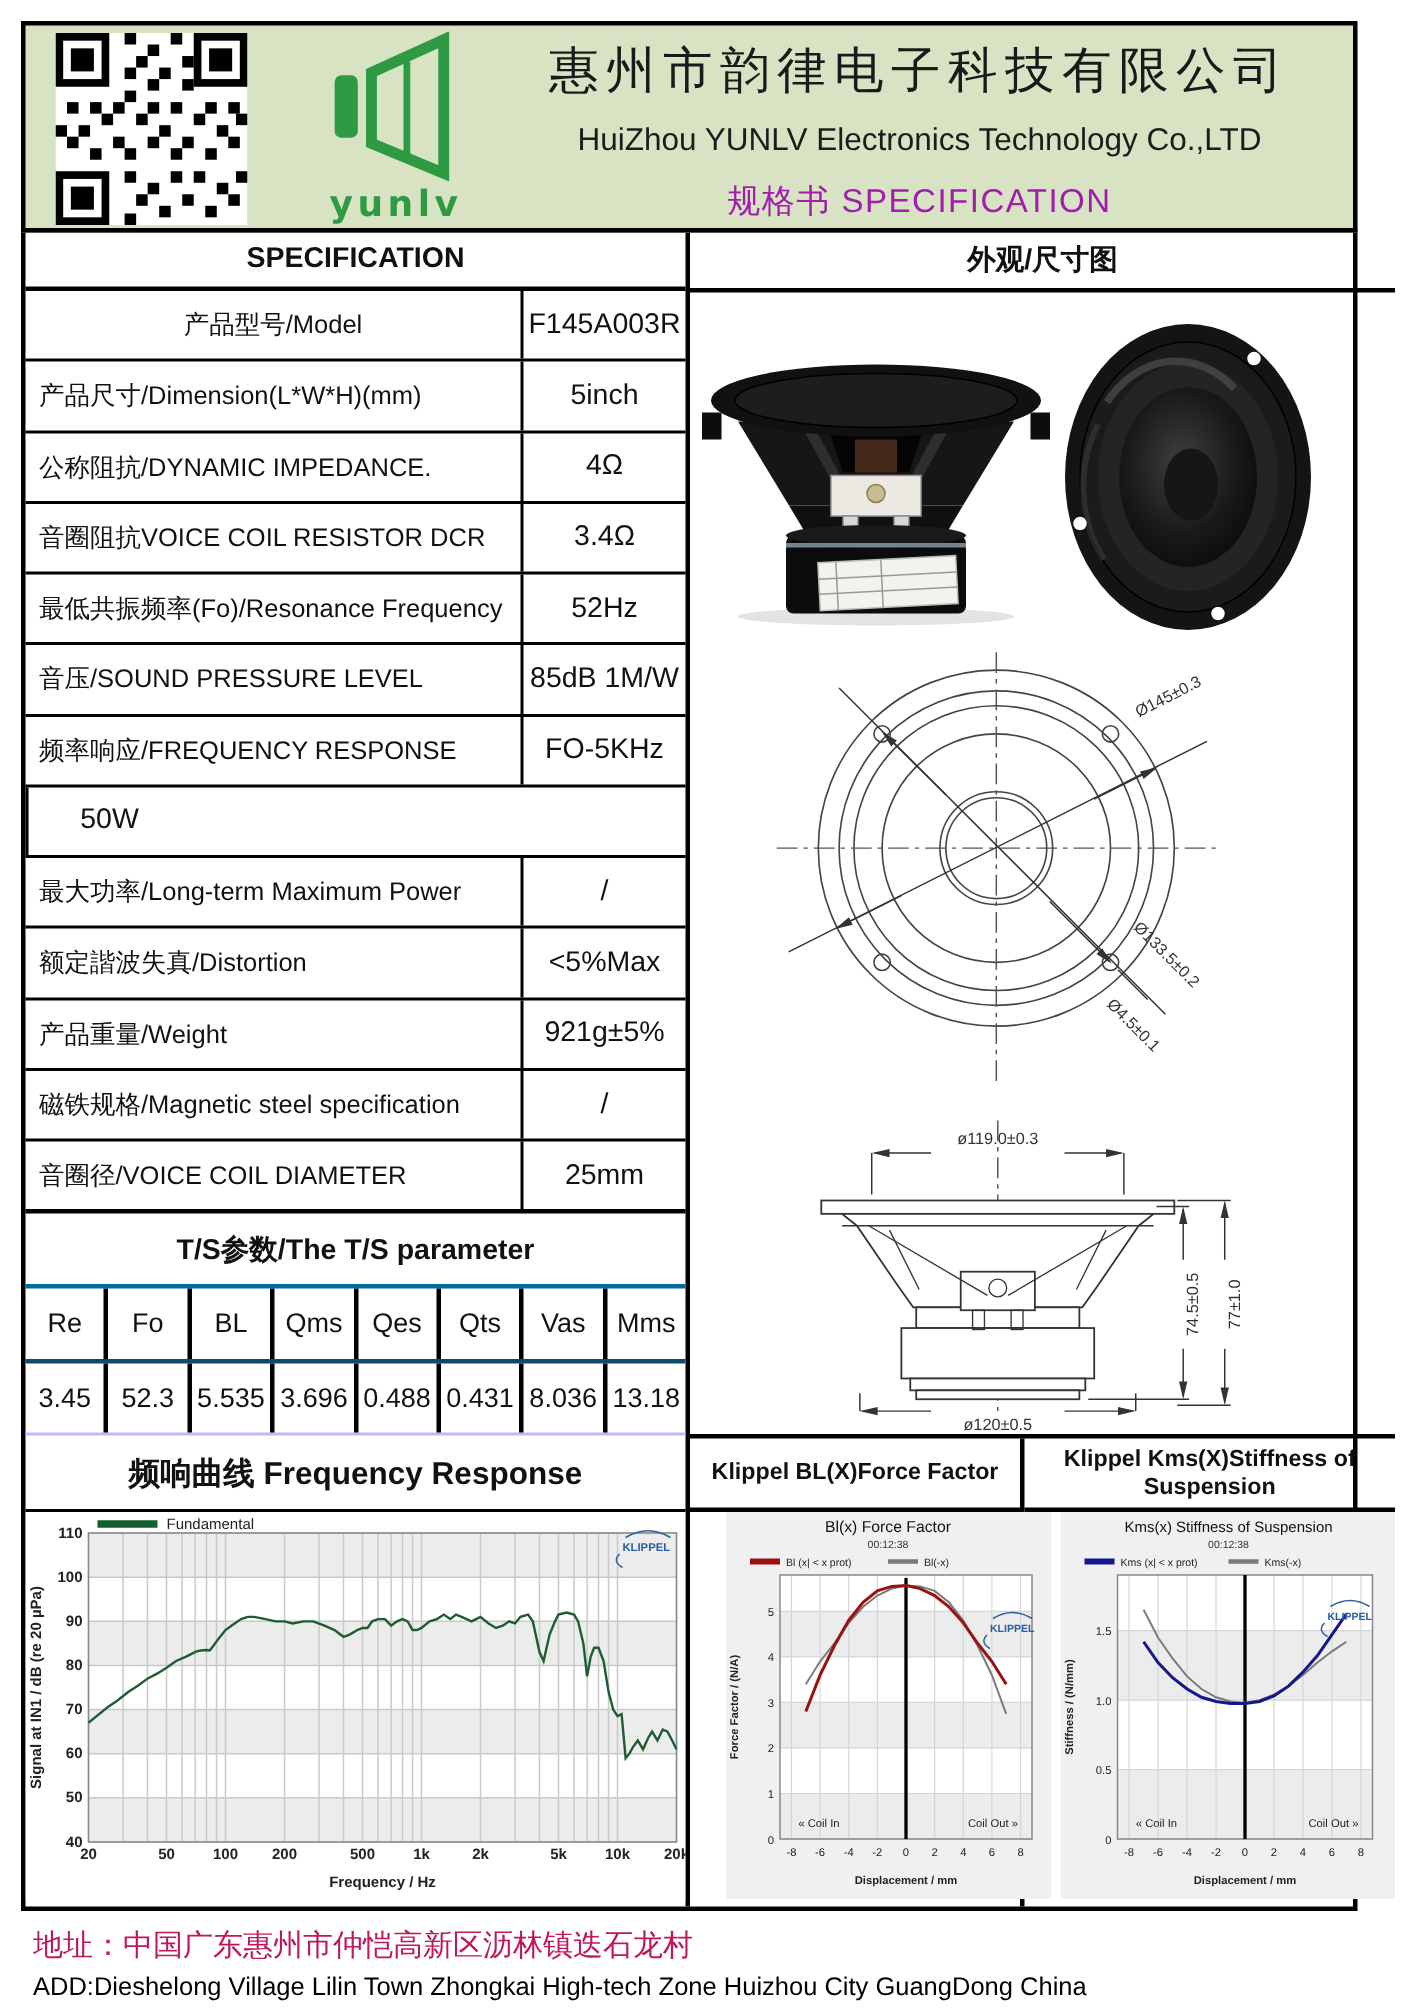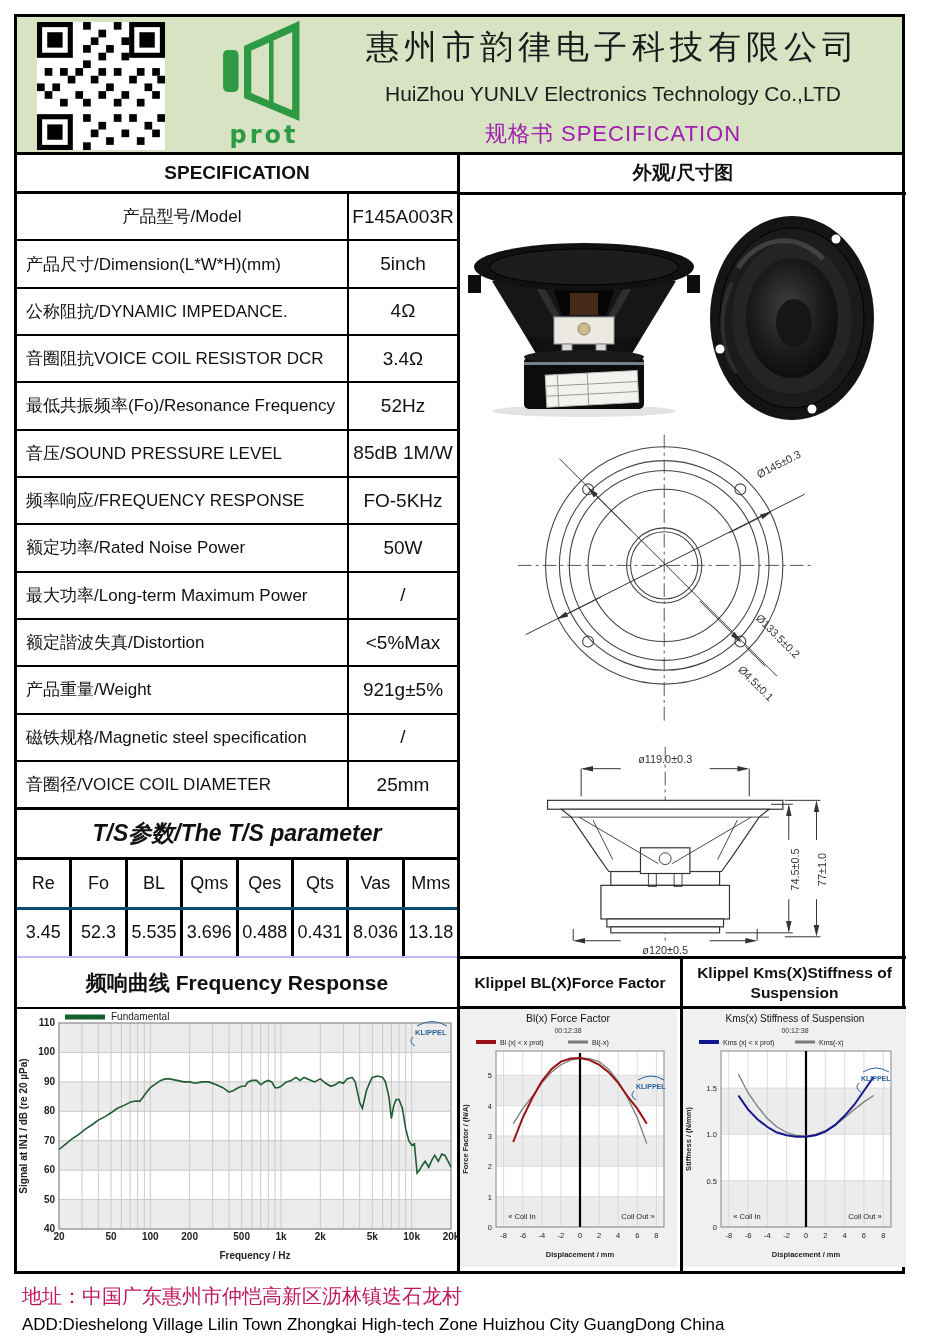--- a/index.html
+++ b/index.html
@@ -20,34 +20,34 @@
   .rcol{flex:1;display:flex;flex-direction:column;}
   .sec-title{height:37px;border-bottom:3px solid #000;display:flex;align-items:center;justify-content:center;font-weight:bold;font-size:19px;}
   
   .srows{height:630px;display:flex;flex-direction:column;}
   .srow{flex:1 1 0;display:flex;border-bottom:2px solid #000;}
   .srow:last-child{border-bottom:0;}
   .slabel{flex:1;display:flex;align-items:center;padding-left:9px;font-size:17px;}
   .slabel.c{justify-content:center;padding-left:0;border-radius:20px;}
   .sval{width:108px;border-left:2px solid #000;display:flex;align-items:center;justify-content:center;font-size:19px;}
   
-  .ts-title{height:48px;border-top:3px solid #000;border-bottom:3px solid #000000;display:flex;align-items:center;justify-content:center;font-weight:bold;font-size:23px;font-style:italic;}
+  .ts-title{height:48px;border-top:3px solid #000;border-bottom:3px solid #0369a1;display:flex;align-items:center;justify-content:center;font-weight:bold;font-size:19px;}
   .ts-grid{height:48px;display:flex;border-bottom:3px solid #0c4a6e;}
   .ts-grid div{flex:1;display:flex;align-items:center;justify-content:center;font-size:18px;border-right:3px solid #000;}
   .ts-grid div:last-child{border-right:0;}
   .fr-title{height:50px;display:flex;align-items:center;justify-content:center;font-weight:bold;font-size:21px;border-bottom:2px solid #000;}
   .fr-wrap{flex:1;position:relative;}
   
   .photos{height:233px;position:relative;}
   .kl-row{height:312px;border-top:3px solid #000;display:flex;}
   .kl-cell{display:flex;flex-direction:column;}
   .kl-cell.bl{width:220px;border-right:3px solid #000;}
   .kl-cell.kms{flex:1;}
   .kl-head{height:51px;border-bottom:3px solid #000;display:flex;align-items:center;justify-content:center;text-align:center;font-weight:bold;font-size:15.5px;line-height:1.25;padding:0 6px;box-sizing:border-box;}
-  .kl-chart{flex:1;position:relative;}
+  .kl-chart{flex:1;position:relative;margin-left:24px;}
   
   svg text{font-family:"Liberation Sans","DejaVu Sans",sans-serif;}
   .tick{font-size:10px;font-weight:bold;fill:#222;}
   .tick-s{font-size:7.5px;fill:#222;}
   .axis-label{font-size:10px;fill:#222;font-weight:bold;}
   .axis-label-s{font-size:7.5px;fill:#222;font-weight:bold;}
   .dimtext{font-size:11px;fill:#333;}
   
   .footer{position:absolute;left:22px;top:1283px;}
   .addr1{font-size:20px;color:#be185d;}
@@ -118,21 +118,21 @@
         <rect x="54" y="90" width="6" height="6"></rect>
           <rect x="78" y="90" width="6" height="6"></rect>
       </g>
     </svg>
     <div class="logo">
       <svg width="100" height="100" viewBox="0 0 110 110">
         <rect x="10" y="32" width="17" height="46" rx="5" fill="#2e9a44"></rect>
         <path d="M37,30 L37,82 L90,104 L90,6 Z" fill="none" stroke="#2e9a44" stroke-width="8"></path>
         <line x1="63" y1="22" x2="63" y2="90" stroke="#2e9a44" stroke-width="5"></line>
       </svg>
-      <div class="logo-word">prot</div>
+      <div class="logo-word">yunlv</div>
     </div>
     <div class="hdr-text">
       <div class="co-cn">惠州市韵律电子科技有限公司</div>
       <div class="co-en">HuiZhou YUNLV Electronics Technology Co.,LTD</div>
       <div class="doc-title">规格书  SPECIFICATION</div>
     </div>
   </div>
 
   <div class="main">
 
@@ -162,21 +162,20 @@
           </div>
         <div class="srow">
             <div class="slabel">音压/SOUND PRESSURE LEVEL</div>
             <div class="sval">85dB 1M/W</div>
           </div>
         <div class="srow">
             <div class="slabel">频率响应/FREQUENCY RESPONSE</div>
             <div class="sval">FO-5KHz</div>
           </div>
         <div class="srow">
-            <div class="slabel">额定功率/Rated Noise Power</div>
             <div class="sval">50W</div>
           </div>
         <div class="srow">
             <div class="slabel">最大功率/Long-term Maximum Power</div>
             <div class="sval">/</div>
           </div>
         <div class="srow">
             <div class="slabel">额定諧波失真/Distortion</div>
             <div class="sval">&lt;5%Max</div>
           </div>

